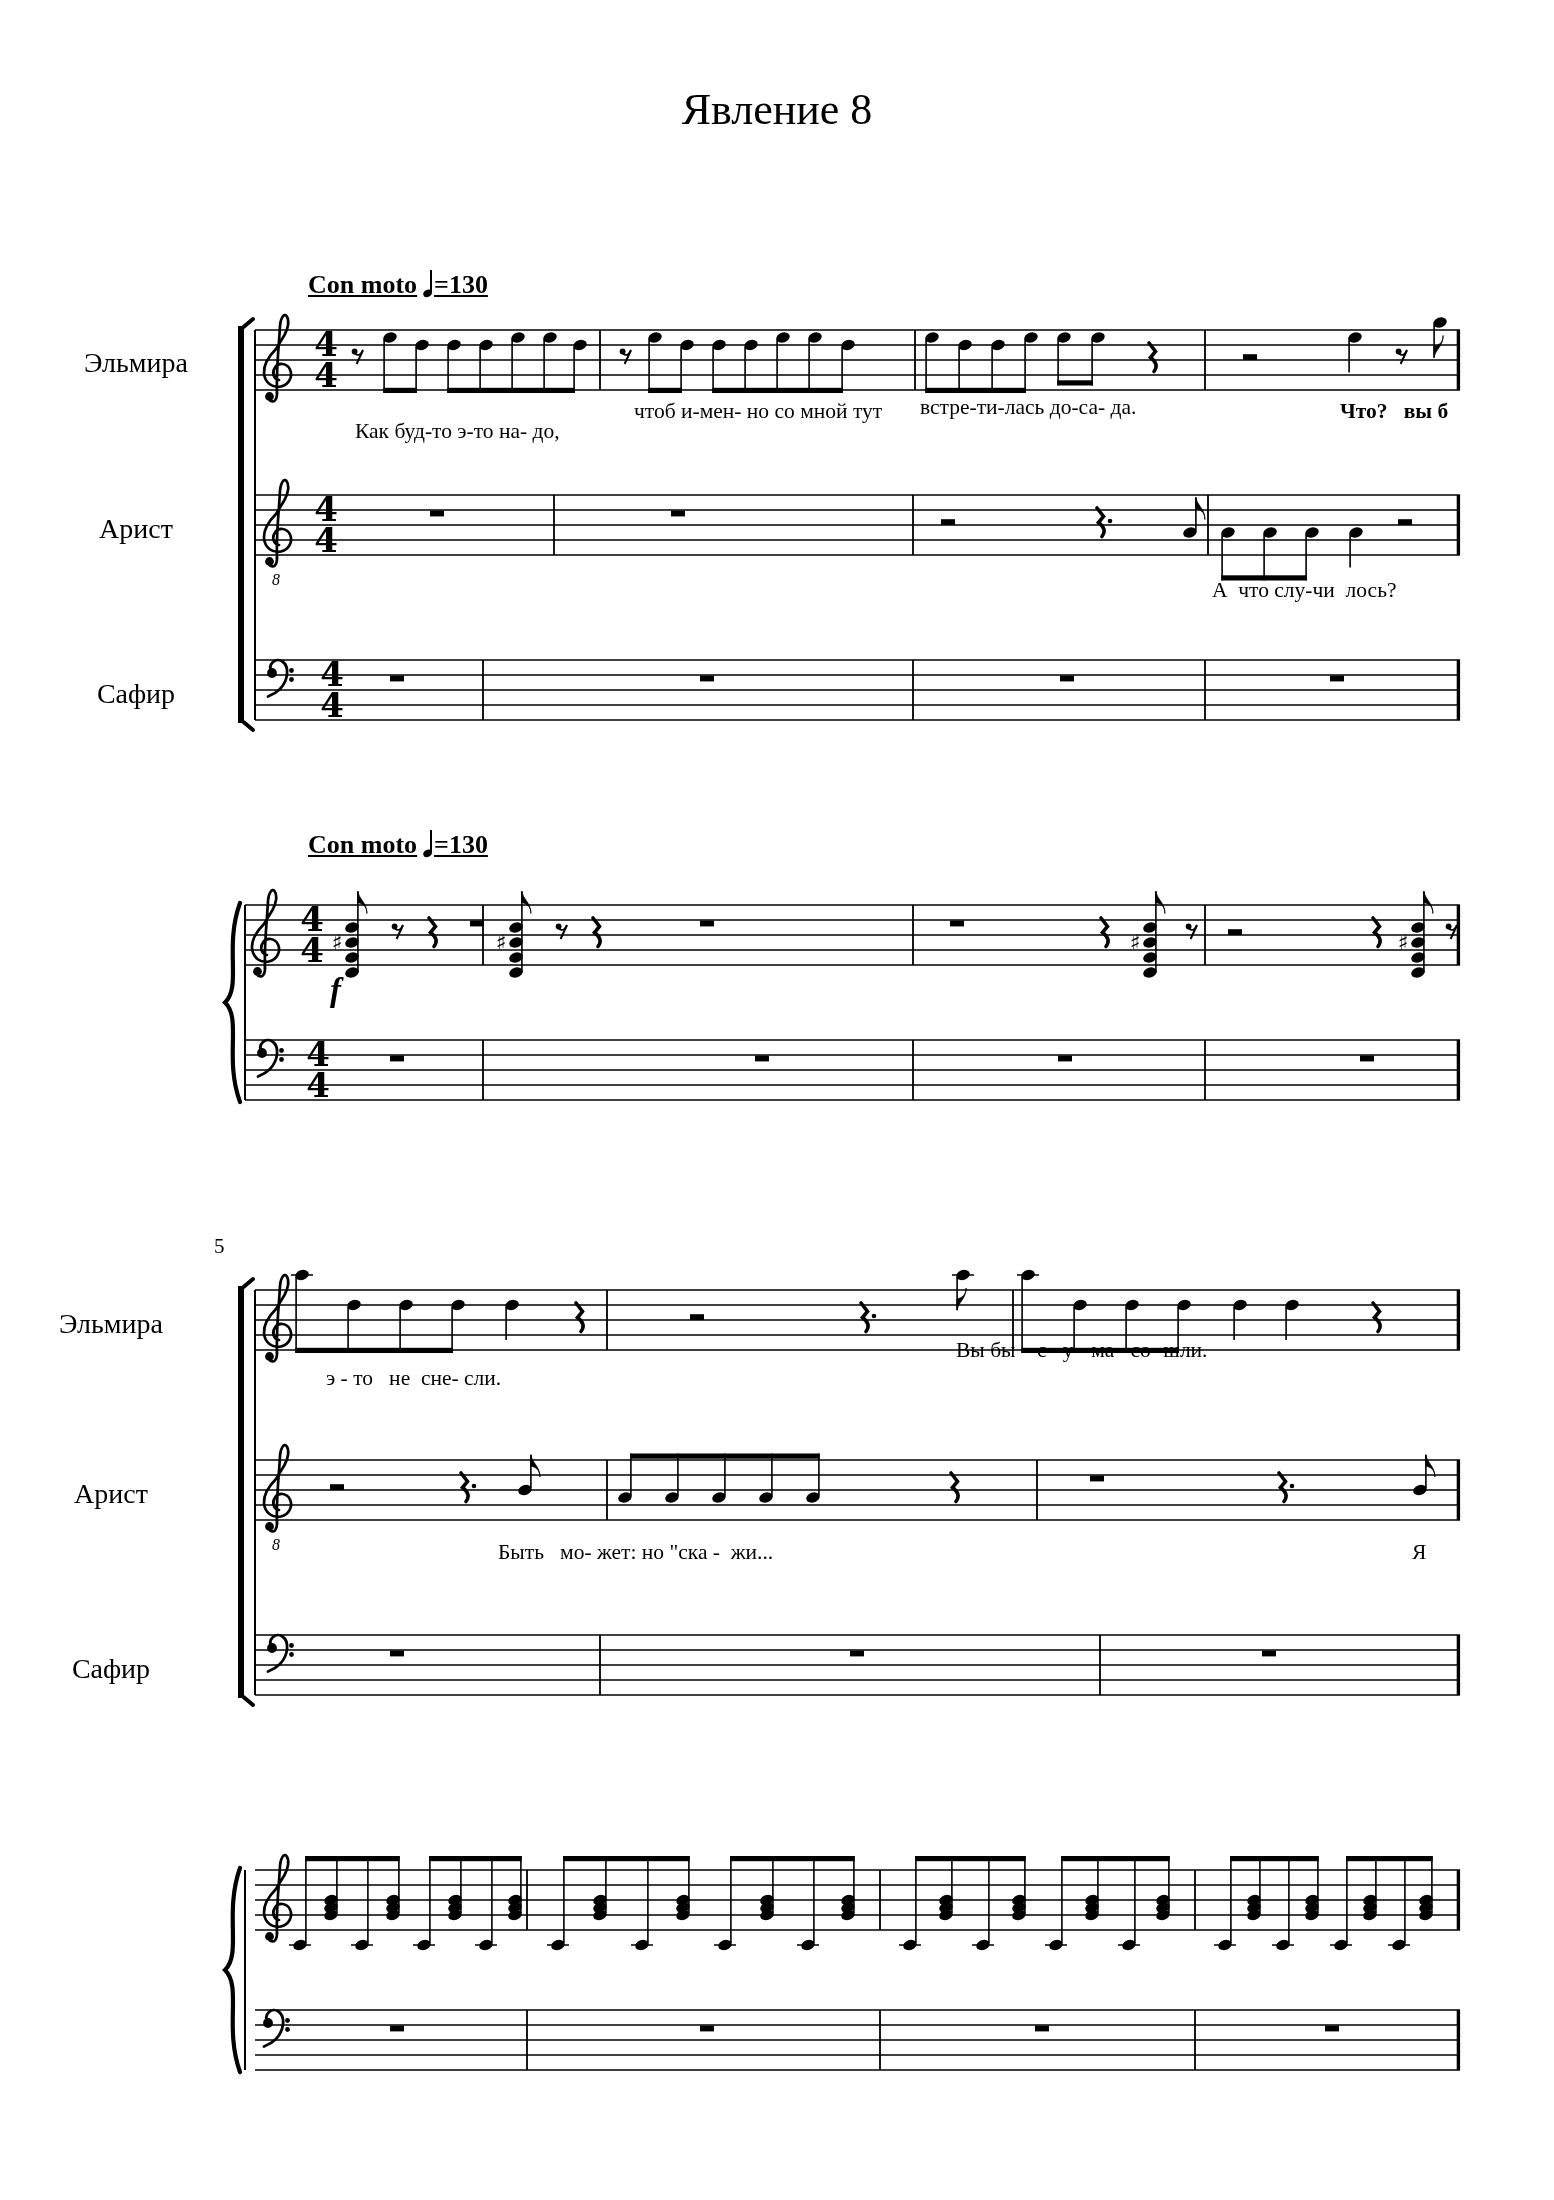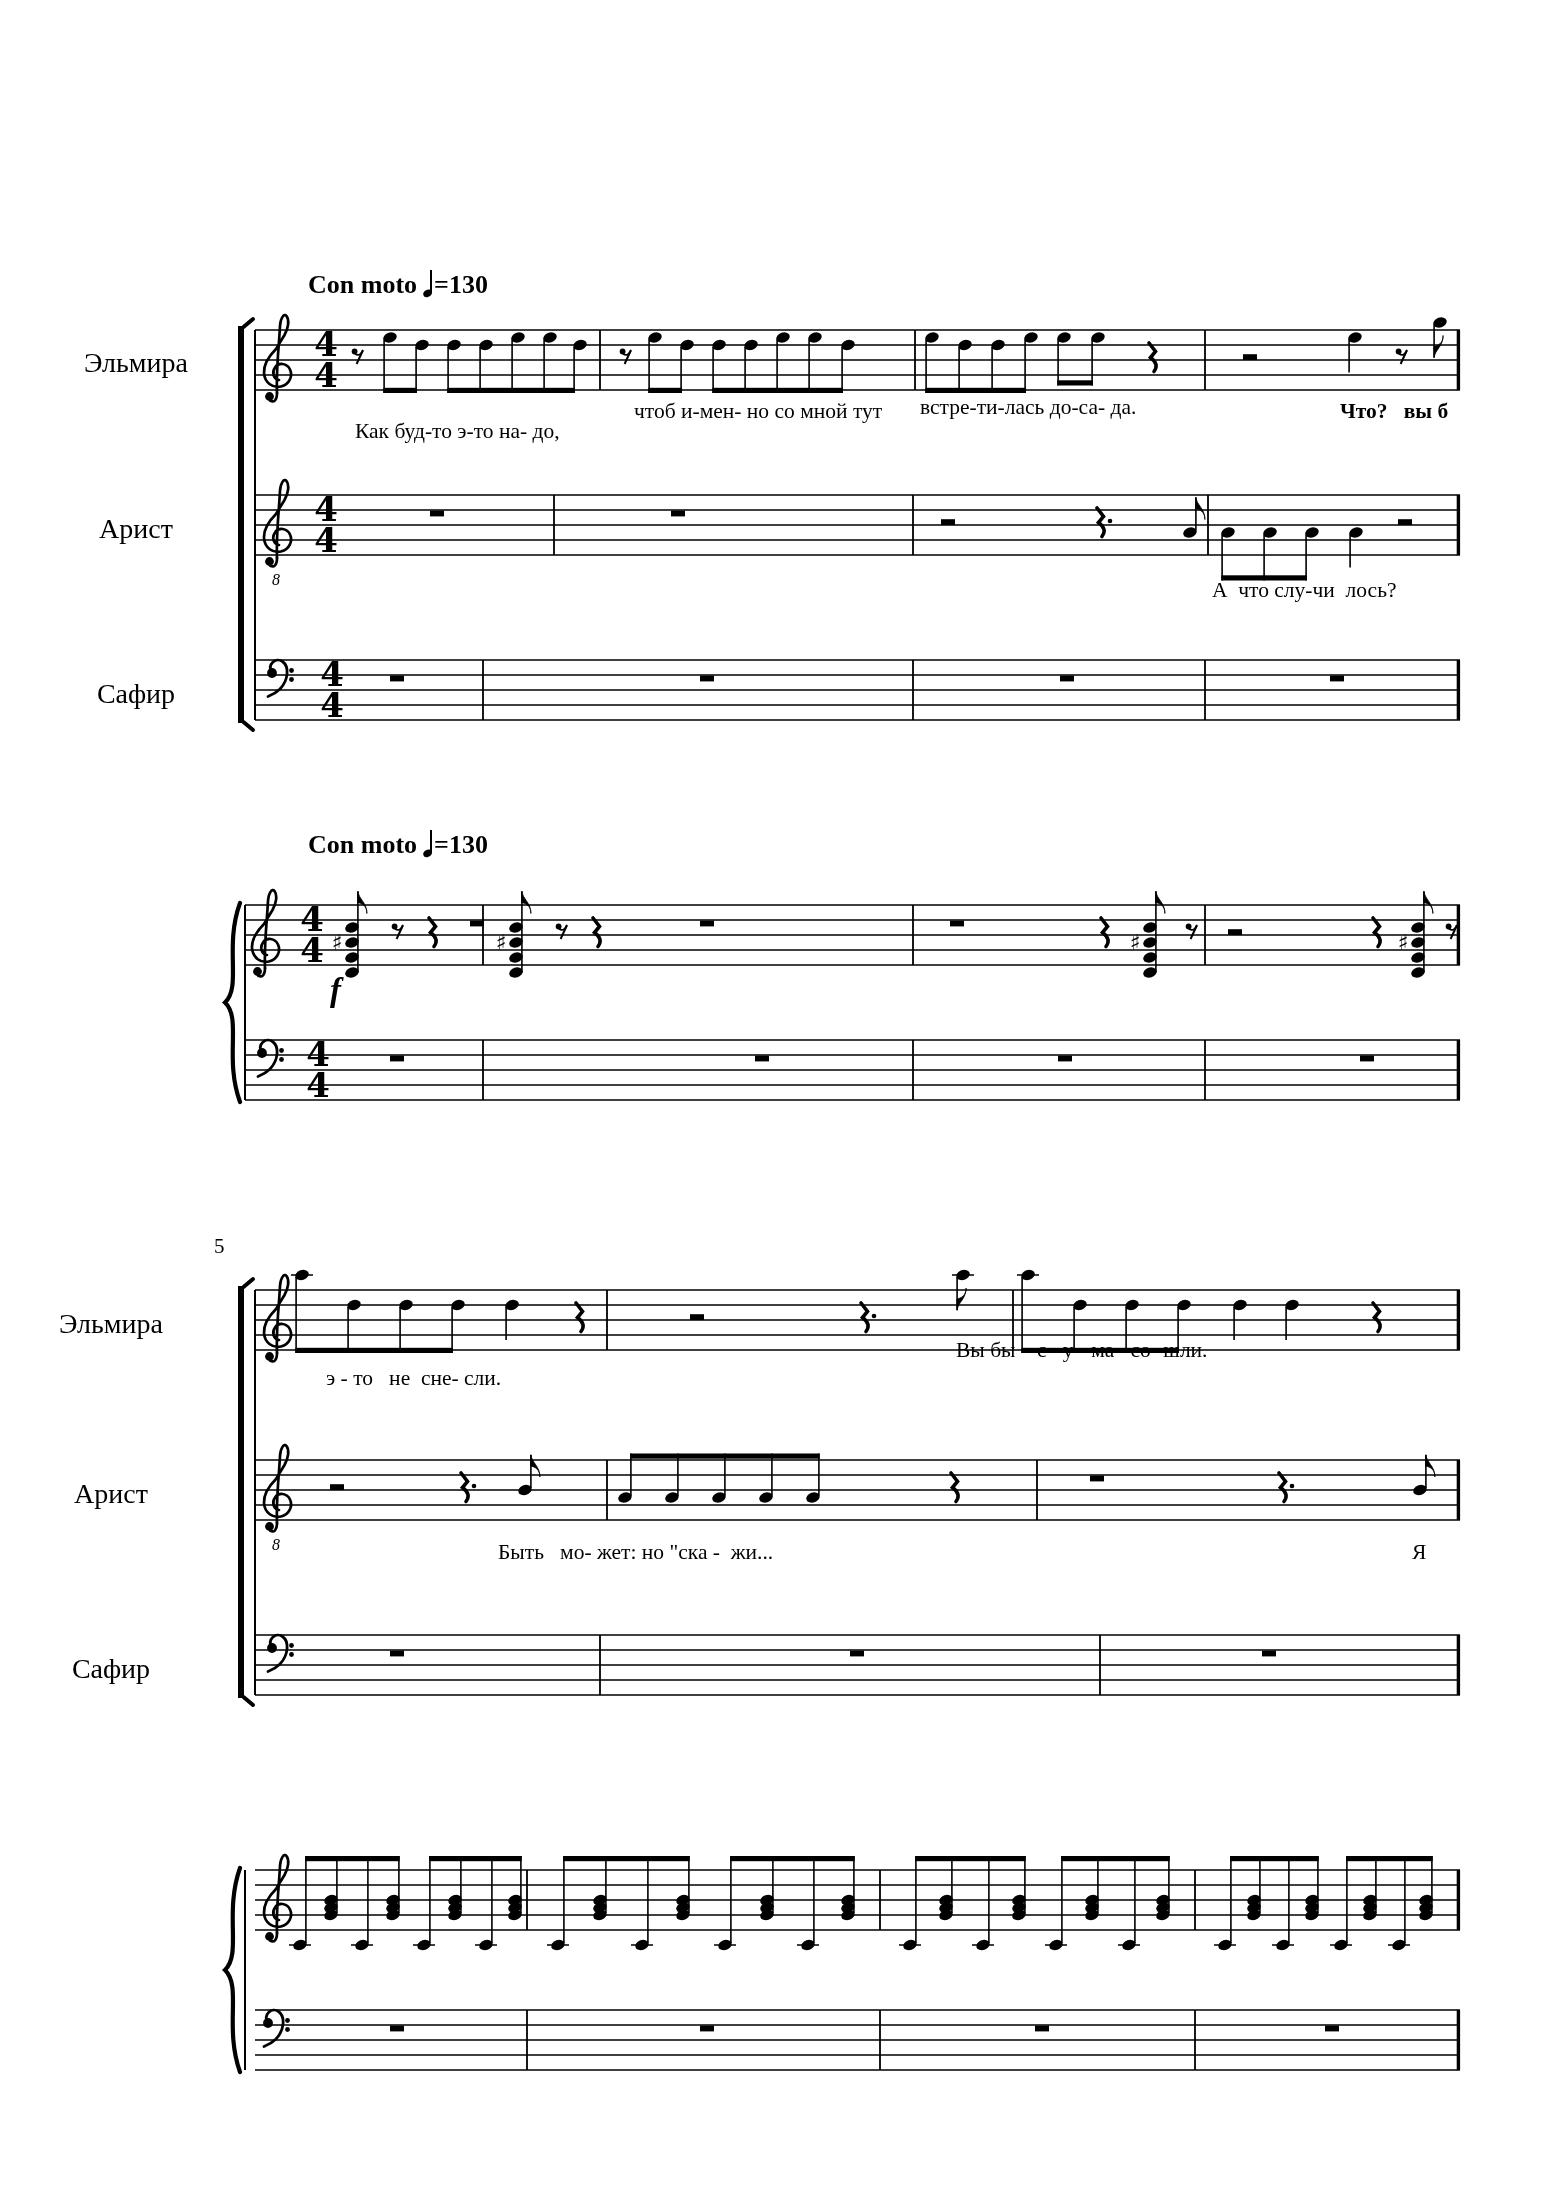--- a/index.html
+++ b/index.html
@@ -1,20 +1,20 @@
 <!DOCTYPE html>
 <html><head>
 <meta charset="utf-8">
 <style>
   html,body{margin:0;padding:0;background:#888;}
   .page{position:relative;width:1554px;height:2200px;background:#ffffff;overflow:hidden;
         font-family:"Liberation Serif", serif;color:#000;}
   .title{position:absolute;left:0;top:84px;width:100%;text-align:center;
          font-size:44px;font-family:"Liberation Serif",serif;}
-  .tempo{position:absolute;font-weight:bold;font-size:26px;white-space:pre;}
+  .tempo{position:absolute;font-weight:bold;font-size:26px;white-space:pre;text-decoration:underline;}
   .qn{display:inline-block;position:relative;width:9px;height:26px;margin:0 2px 0 6px;vertical-align:-3px;}
   .qn i{position:absolute;left:0;bottom:0;width:8.5px;height:6.5px;background:#000;border-radius:55% 45%;transform:rotate(-18deg);}
   .qn b{position:absolute;right:0;bottom:3px;width:2px;height:23px;background:#000;}
   .plabel{position:absolute;font-size:28px;text-align:center;white-space:nowrap;}
   .lyric{position:absolute;font-size:21.5px;white-space:pre;}
   .mnum{position:absolute;font-size:21px;}
   .dyn{position:absolute;font-size:33px;font-weight:bold;font-style:italic;font-family:"Liberation Serif",serif;}
   svg{position:absolute;left:0;top:0;}
 </style>
 </head>
@@ -484,20 +484,21 @@
       <rect x="1325" y="2025.6" width="14" height="5.8" fill="#000"></rect>
       <line x1="1458.4" y1="2010" x2="1458.4" y2="2070" stroke="#000" stroke-width="3.4"></line>
       <line x1="255" y1="1290" x2="255" y2="1695" stroke="#000" stroke-width="2"></line>
       <line x1="245" y1="1870" x2="245" y2="2070" stroke="#000" stroke-width="2"></line>
       <rect x="238" y="1286" width="6" height="412" fill="#000"></rect>
       <path d="M 243.5,1287 L 253,1279" fill="none" stroke="#000" stroke-width="4" stroke-linecap="round"></path>
       <path d="M 243.5,1697 L 253,1705" fill="none" stroke="#000" stroke-width="4" stroke-linecap="round"></path>
       <path d="M 240,1868 C 224,1912.88 242,1953.68 225,1970 C 242,1986.32 224,2027.12 240,2072" fill="none" stroke="#000" stroke-width="4.2" stroke-linecap="round"></path>
     </svg>
 
+  <div class="title">Явление 8</div>
 
   <div class="tempo" style="left:308px;top:270px;"><span>Con moto</span><span class="qn"><i></i><b></b></span><span>=130</span></div>
   <div class="tempo" style="left:308px;top:830px;"><span>Con moto</span><span class="qn"><i></i><b></b></span><span>=130</span></div>
 
   <div class="plabel" style="left:40px;top:347px;width:192px;">Эльмира</div>
   <div class="plabel" style="left:40px;top:513px;width:192px;">Арист</div>
   <div class="plabel" style="left:40px;top:678px;width:192px;">Сафир</div>
   <div class="plabel" style="left:20px;top:1308px;width:182px;">Эльмира</div>
   <div class="plabel" style="left:20px;top:1478px;width:182px;">Арист</div>
   <div class="plabel" style="left:20px;top:1653px;width:182px;">Сафир</div>

